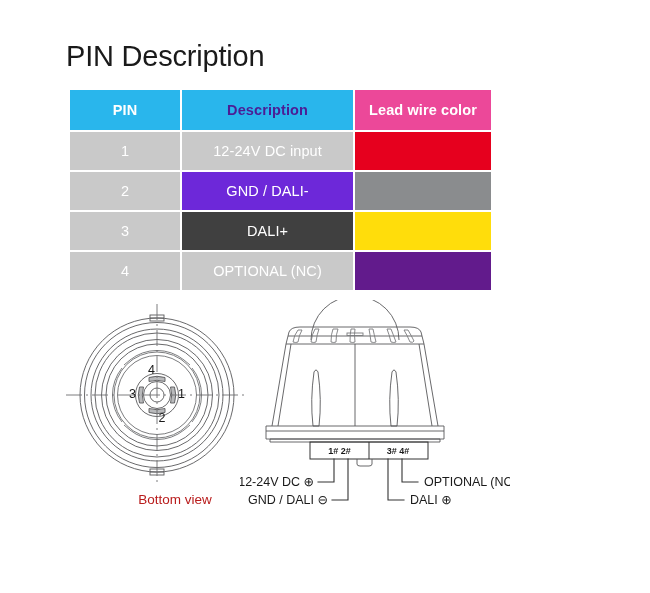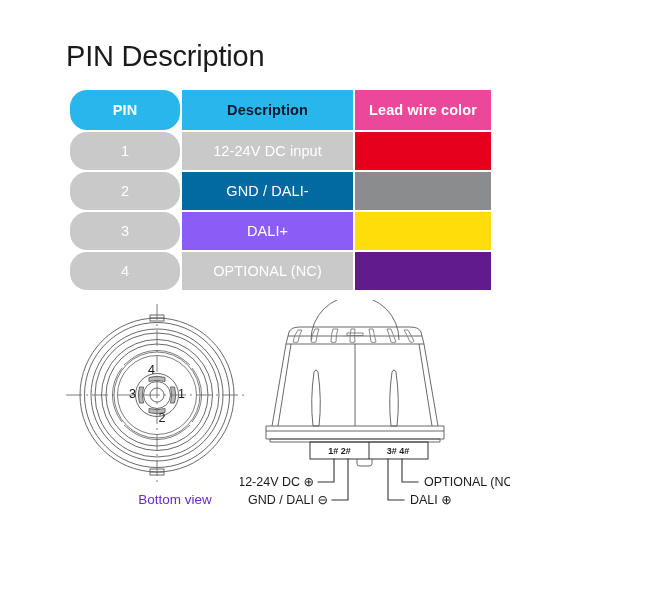--- a/index.html
+++ b/index.html
@@ -47,73 +47,73 @@
     font-weight: bold;
     height: 40px;
     letter-spacing: 0.1px;
   }
   .pin-table td.cell {
     background: #c9c9c9;
     color: #ffffff;
     font-size: 14.5px;
     letter-spacing: 0.1px;
   }
-  .col-pin   { width: 112px; border-radius: 17px; }
+  .col-pin   { width: 112px; }
   .col-desc  { width: 173px; }
   .col-color { width: 136px; }
   .swatch { width: 136px; height: 38px; display: block; }
 
   
   .drawings { position: absolute; left: 0; top: 300px; width: 650px; height: 230px; }
   .svg-drawing { position: absolute; display: block; }
   #bottom-view-svg { left: 60px; top: 0px; }
   #side-view-svg   { left: 240px; top: 0px; }
 
   .caption {
     position: absolute;
     left: 60px; top: 192px;
     width: 230px;
     text-align: center;
     font-size: 13.5px;
-    color: #6d28d9;
+    color: #b91c1c;
   }
 </style>
 </head>
 <body>
 
 <div class="page">
 
   <div class="title">PIN Description</div>
 
   <table class="pin-table">
     <thead>
       <tr>
         <th class="col-pin" style="background: rgb(41, 182, 236); color: rgb(255, 255, 255);">PIN</th>
-        <th class="col-desc" style="background: rgb(41, 182, 236); color: #0f172a; margin-top: 48px;">Description</th>
+        <th class="col-desc" style="background: rgb(41, 182, 236); color: #4c1d95; margin-top: 48px;">Description</th>
         <th class="col-color" style="background: #ec4899; color: rgb(255, 255, 255);">Lead wire color</th>
       </tr>
     </thead>
     <tbody>
       <tr>
         <td class="cell col-pin" style="background: rgb(201, 201, 201); color: rgb(255, 255, 255);">1</td>
         <td class="cell col-desc" style="background: rgb(201, 201, 201); color: rgb(255, 255, 255); margin-left: 12px;">12-24V DC input</td>
         <td class="col-color">
           <span class="swatch" style="background: rgb(230, 0, 30);"></span>
         </td>
       </tr>
       <tr>
         <td class="cell col-pin" style="background: rgb(201, 201, 201); color: rgb(255, 255, 255);">2</td>
-        <td class="cell col-desc" style="background: #0369a1; color: rgb(255, 255, 255);">GND / DALI-</td>
+        <td class="cell col-desc" style="background: #6d28d9; color: rgb(255, 255, 255);">GND / DALI-</td>
         <td class="col-color">
           <span class="swatch" style="background: rgb(138, 140, 142);"></span>
         </td>
       </tr>
       <tr>
         <td class="cell col-pin" style="background: rgb(201, 201, 201); color: rgb(255, 255, 255);">3</td>
-        <td class="cell col-desc" style="background: #8b5cf6; color: rgb(255, 255, 255);">DALI+</td>
+        <td class="cell col-desc" style="background: #404040; color: rgb(255, 255, 255);">DALI+</td>
         <td class="col-color">
           <span class="swatch" style="background: rgb(255, 221, 11);"></span>
         </td>
       </tr>
       <tr>
         <td class="cell col-pin" style="background: rgb(201, 201, 201); color: rgb(255, 255, 255);">4</td>
         <td class="cell col-desc" style="background: rgb(201, 201, 201); color: rgb(255, 255, 255);">OPTIONAL (NC)</td>
         <td class="col-color">
           <span class="swatch" style="background: rgb(98, 27, 140);"></span>
         </td>

